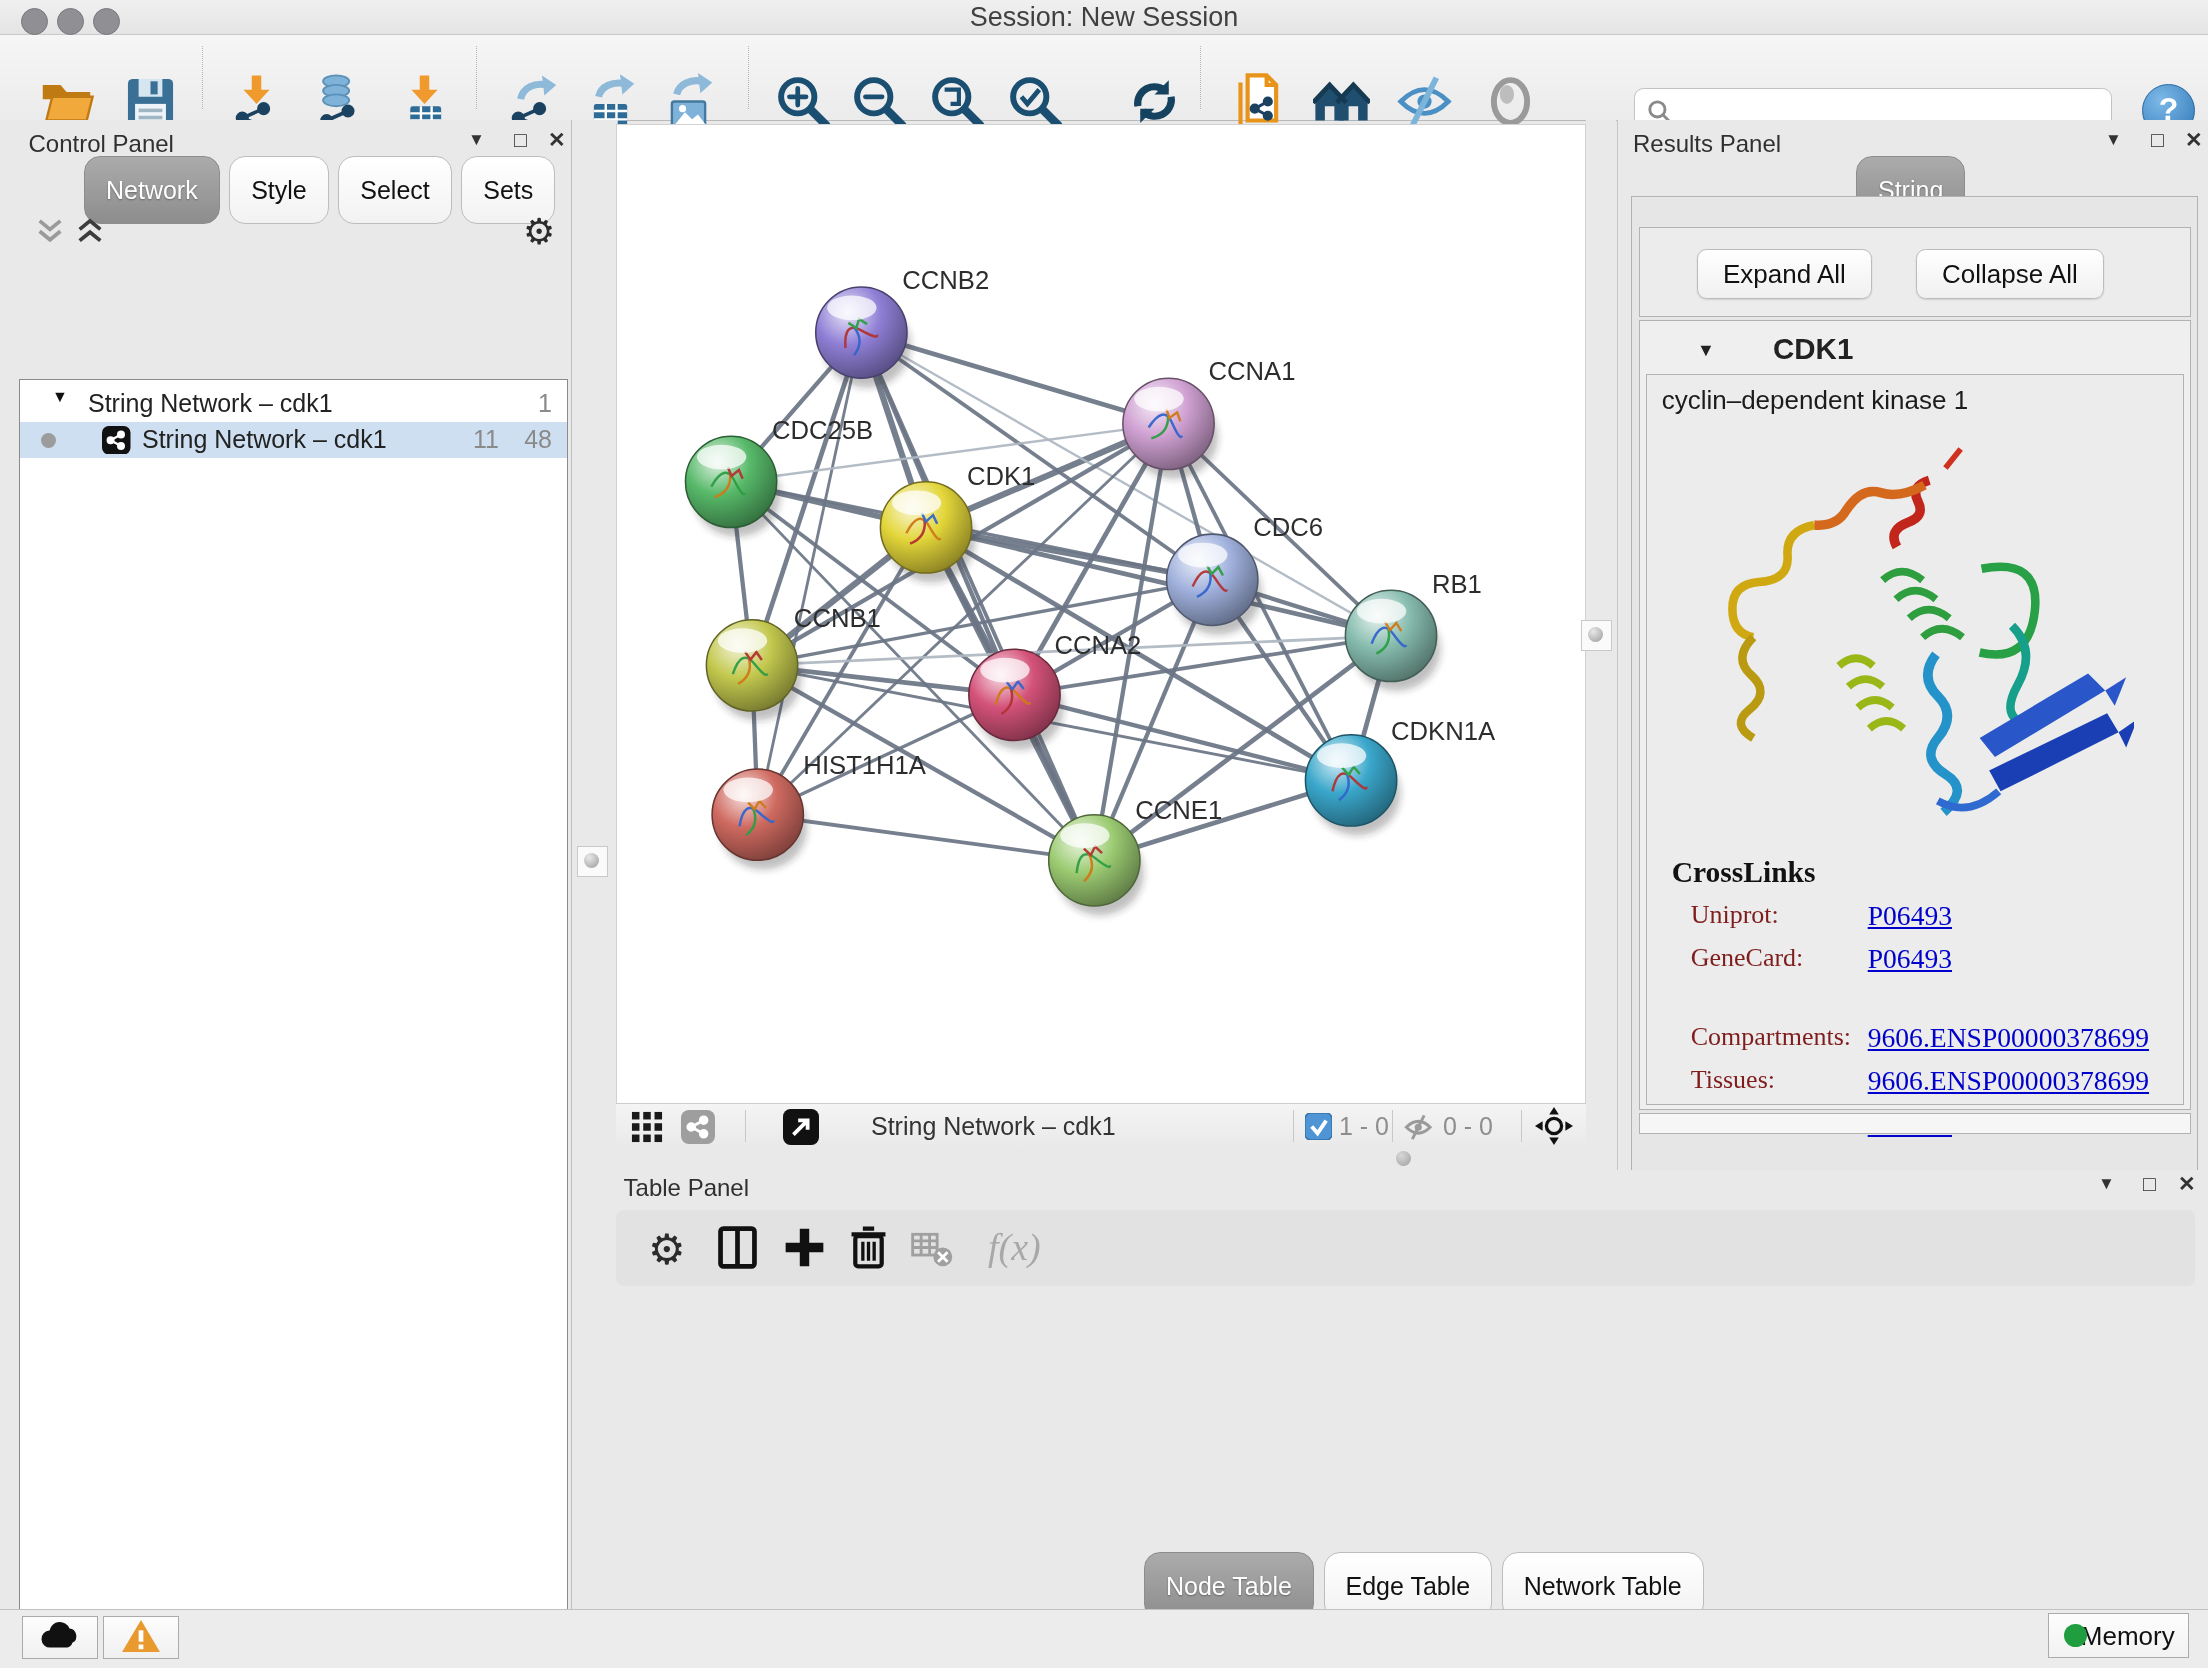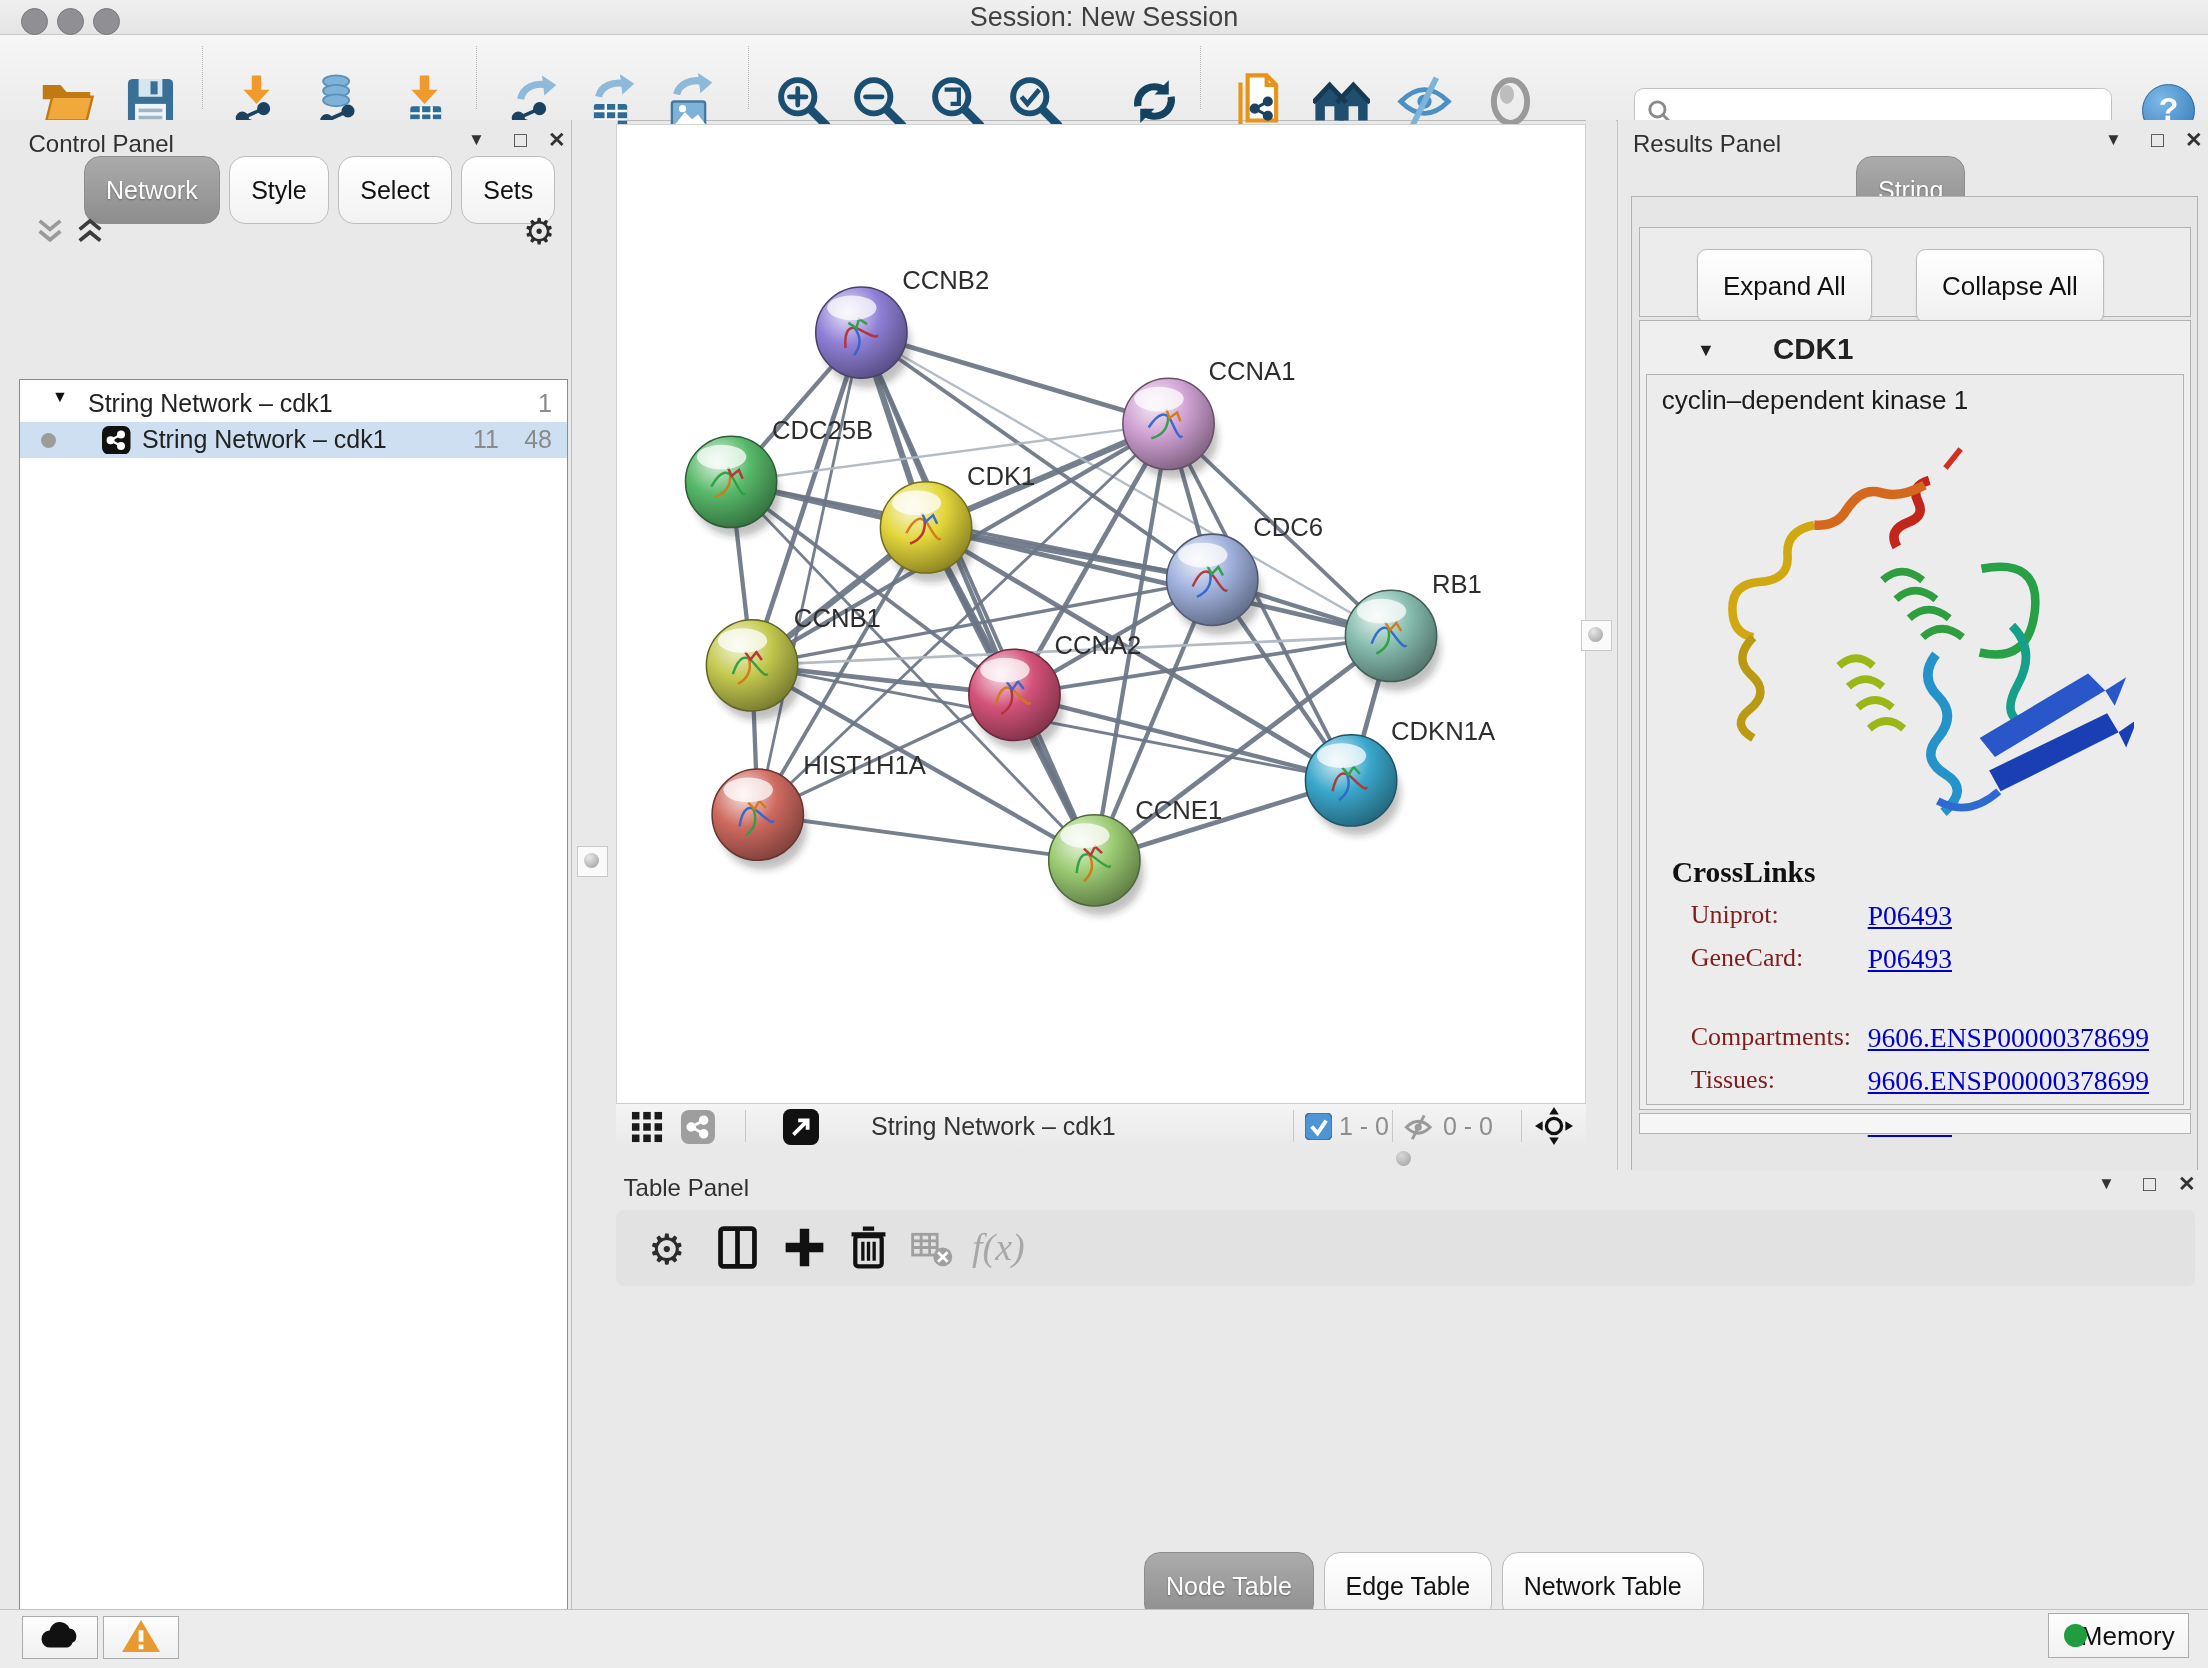--- a/index.html
+++ b/index.html
@@ -49,21 +49,21 @@
   .nbsep{position:absolute;top:5.7px;height:32px;border-left:1px solid #c8c8c8;}
   .nbtxt{position:absolute;top:0;height:44px;line-height:44px;font-size:25px;color:#333;}
   .gray{color:#8d8d8d;}
   .handle{position:absolute;width:28.5px;height:28.5px;background:#fafafa;border:1px solid #c9c9c9;}
   .handle i{position:absolute;left:5.7px;top:5.7px;width:15px;height:15px;border-radius:50%;
             background:radial-gradient(circle at 35% 30%,#e8e8e8,#9a9a9a);display:block;}
   .hdot{position:absolute;width:15px;height:15px;border-radius:50%;
         background:radial-gradient(circle at 35% 30%,#d8d8d8,#9f9f9f);}
   
   .rbox{position:absolute;border:1px solid #b2b2b2;background:#ececec;}
-  .btn{display:inline-block;height:40px;line-height:40px;padding:16px 25px;
+  .btn{display:inline-block;height:40px;line-height:40px;padding:4px 25px;
        background:linear-gradient(#ffffff,#f0f0f0);border:1px solid #bcbcbc;border-radius:9.5px;
        font-size:26px;color:#111;cursor:pointer;box-shadow:0 1px 1.9px rgba(0,0,0,.12);}
   .serif{font-family:"Liberation Serif",serif;}
   .xl-label{font-size:26px;color:#7f1d1d;}
   .xl-link{font-size:27.6px;color:#0000cc;text-decoration:underline;cursor:pointer;}
   
   .ttoolbar{position:absolute;left:616px;top:1210px;width:1579px;height:76px;background:#e2e2e2;
             border-radius:7.6px;}
   .ticon{position:absolute;top:13.3px;width:49px;height:49px;background:transparent;border:none;
          padding:0;cursor:pointer;}
@@ -681,21 +681,21 @@
           <path d="M20 20v20M26 20v20M32 20v20" stroke="#111" stroke-width="3.5"></path>
         </svg>
       <svg class="ticon" style="left:291px" viewBox="0 0 52 52">
           <g stroke="#a0a0a0" stroke-width="3" fill="none">
             <rect x="6" y="12" width="26" height="22"></rect>
             <path d="M6 19h26M6 26h26M15 12v22M24 12v22"></path>
           </g>
           <circle cx="38" cy="36" r="10" fill="#a0a0a0"></circle>
           <path d="M33 31l10 10M43 31l-10 10" stroke="#fff" stroke-width="3"></path>
         </svg>
-      <span class="abs serif" style="left:356px;top:15px;font-size:38px;font-style:italic;color:#a8a8a8">f(x)</span>
+      <span class="abs serif" style="left:372px;top:15px;font-size:38px;font-style:italic;color:#a8a8a8">f(x)</span>
     </div>
 
     <div class="abs" style="left:528px;top:382px"><span class="tab sel">Node Table</span><span class="tab">Edge Table</span><span class="tab">Network Table</span></div>
   </div>
 
   <div class="statusbar">
     <button class="sbtn" style="left:22px">
       <svg width="42" height="28.5" viewBox="0 0 44 30">
           <path fill="#111" d="M12 28a9 9 0 0 1-1-18 11 11 0 0 1 21-2 8 8 0 0 1 3 15 7 7 0 0 1-5 5z"></path>
         </svg>

